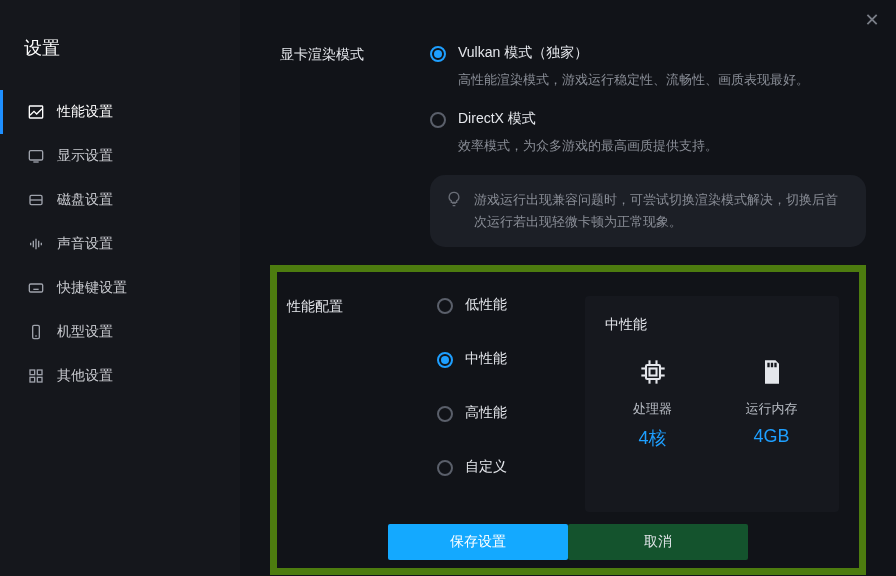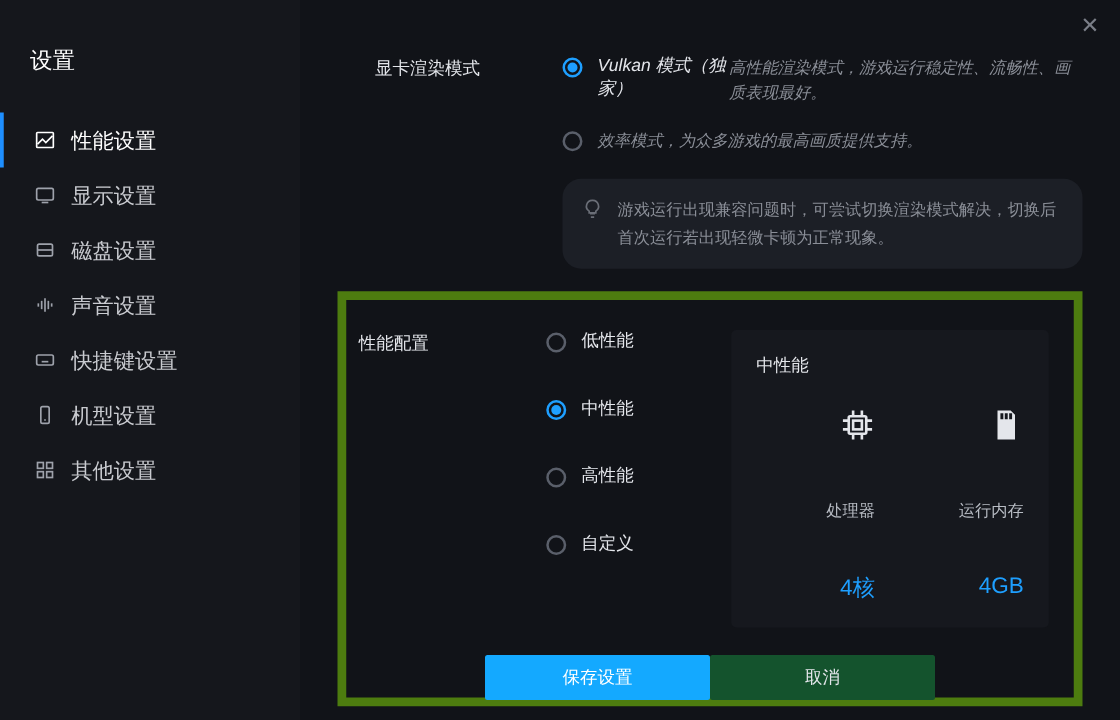--- a/index.html
+++ b/index.html
@@ -20,21 +20,21 @@
   font-size: 18px; font-weight: 500;
   padding: 36px 0 30px 24px;
   color: #fff;
 }
 .nav { display: flex; flex-direction: column; }
 .nav-item {
   display: flex; align-items: center;
   height: 44px;
   padding-left: 24px;
   color: #c9cbd0;
-  font-size: 17px;
+  font-size: 14px;
   cursor: pointer;
   border-left: 3px solid transparent;
 }
 .nav-item.active {
   color: #fff;
   border-left: 3px solid #1e8fff;
 }
 .nav-item .nav-icon {
   width: 18px; height: 18px;
   margin-right: 12px;
@@ -52,21 +52,20 @@
   width: 24px; height: 24px;
   display: flex; align-items: center; justify-content: center;
   color: #7a7e87; cursor: pointer; font-size: 18px;
 }
 .section {
   padding: 44px 30px 0 40px;
 }
 .row {
   display: flex;
   margin-bottom: 10px;
-  margin-left: 20px;
 }
 .row-label {
   width: 150px;
   flex-shrink: 0;
   font-size: 14px;
   color: #e4e6eb;
   padding-top: 2px;
 }
 .row-body { flex: 1; }
 .radio-opt {
@@ -83,21 +82,21 @@
 }
 .radio-opt.selected .radio-circle {
   border-color: #1e9fff;
 }
 .radio-opt.selected .radio-circle::after {
   content: "";
   position: absolute; top: 2px; left: 2px;
   width: 8px; height: 8px; border-radius: 50%;
   background: #1e9fff;
 }
-.radio-text { display: flex; flex-direction: row; font-style: italic; }
+.radio-text { display: flex; flex-direction: column; }
 .radio-title { font-size: 14px; color: #e4e6eb; margin-bottom: 8px; }
 .radio-desc { font-size: 13px; color: #8a8e97; line-height: 1.5; margin-bottom: 12px; }
 .tip-box {
   display: flex;
   background: #1c1f26;
   border-radius: 15px;
   padding: 14px 16px;
   margin-top: 4px;
   font-size: 13px;
   color: #8a8e97;
@@ -124,21 +123,21 @@
   background: #16181e;
   border-radius: 4px;
   padding: 20px;
   margin-left: 8px;
   margin-right: 10px;
 }
 .perf-card-title { font-size: 14px; color: #e4e6eb; margin-bottom: 24px; }
 .perf-stats { display: flex; gap: 24px; }
 .perf-stat {
   flex: 1;
-  display: flex; flex-direction: column; align-items: flex-end; gap: 32px;
+  display: flex; flex-direction: column; align-items: center;
 }
 .perf-stat .stat-icon {
   width: 28px; height: 28px;
   color: #e4e6eb;
   margin-bottom: 14px;
 }
 .perf-stat .stat-label { font-size: 13px; color: #b8bcc4; margin-bottom: 8px; }
 .perf-stat .stat-value { font-size: 18px; color: #1e9fff; }
 
 .footer {
@@ -247,20 +246,21 @@
         <div class="radio-opt selected">
           <span class="radio-circle"></span>
           <div class="radio-text">
             <span class="radio-title">Vulkan 模式（独家）</span>
             <span class="radio-desc">高性能渲染模式，游戏运行稳定性、流畅性、画质表现最好。</span>
           </div>
         </div>
         <div class="radio-opt">
           <span class="radio-circle"></span>
           <div class="radio-text">
+            <span class="radio-title">DirectX 模式</span>
             <span class="radio-desc">效率模式，为众多游戏的最高画质提供支持。</span>
           </div>
         </div>
         <div class="tip-box">
           <span class="tip-icon"><svg viewBox="0 0 24 24" width="16" height="16" fill="none" stroke="currentColor" stroke-width="2">
                 <path d="M9 18h6M10 22h4M12 2a7 7 0 0 0-4 12.9V17h8v-2.1A7 7 0 0 0 12 2z"></path>
               </svg></span>
           <span>游戏运行出现兼容问题时，可尝试切换渲染模式解决，切换后首次运行若出现轻微卡顿为正常现象。</span>
         </div>
       </div>

